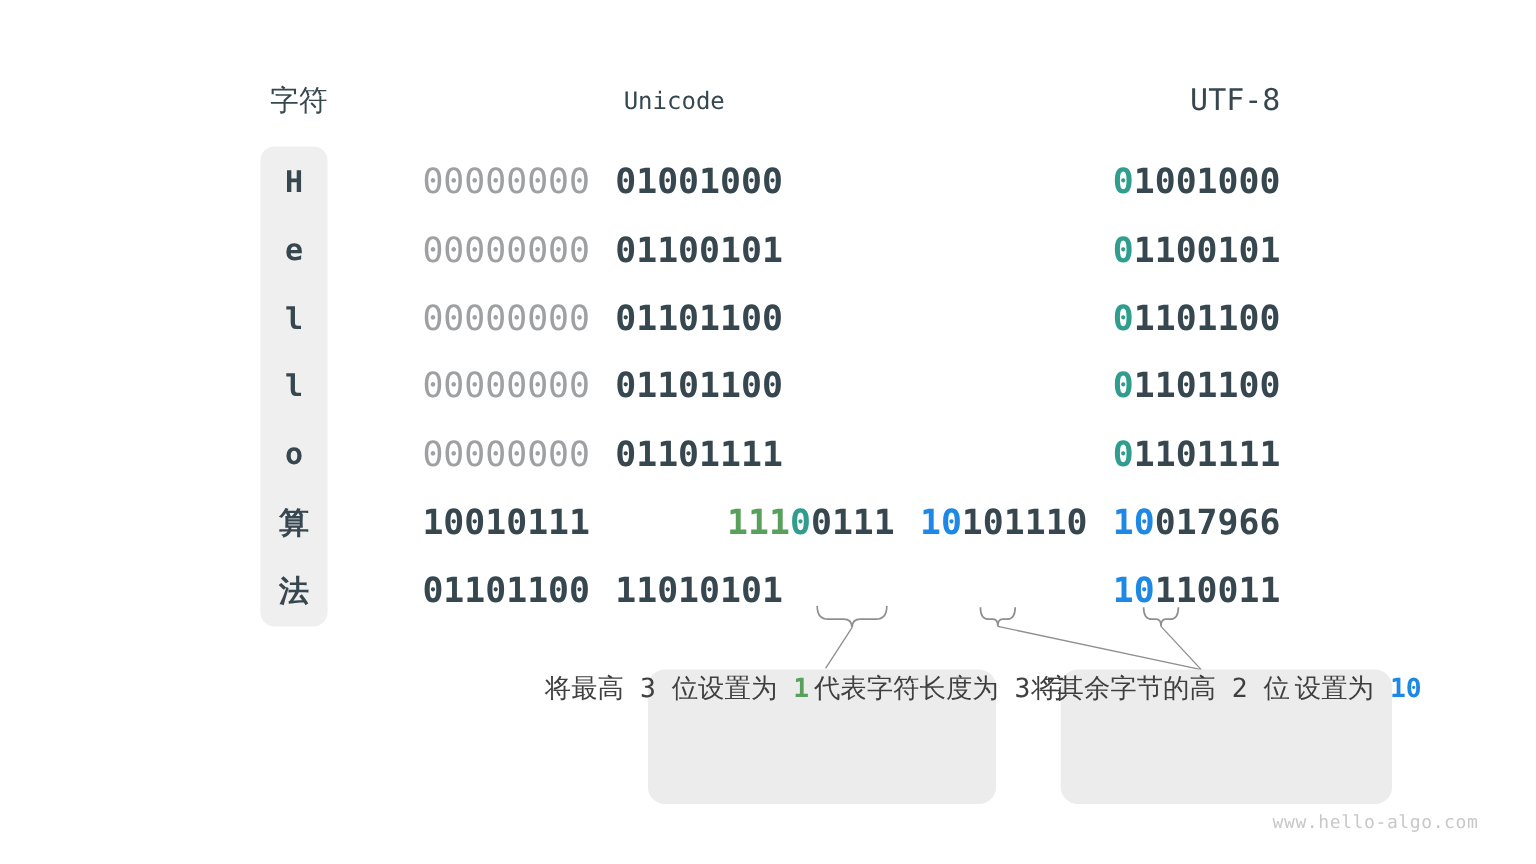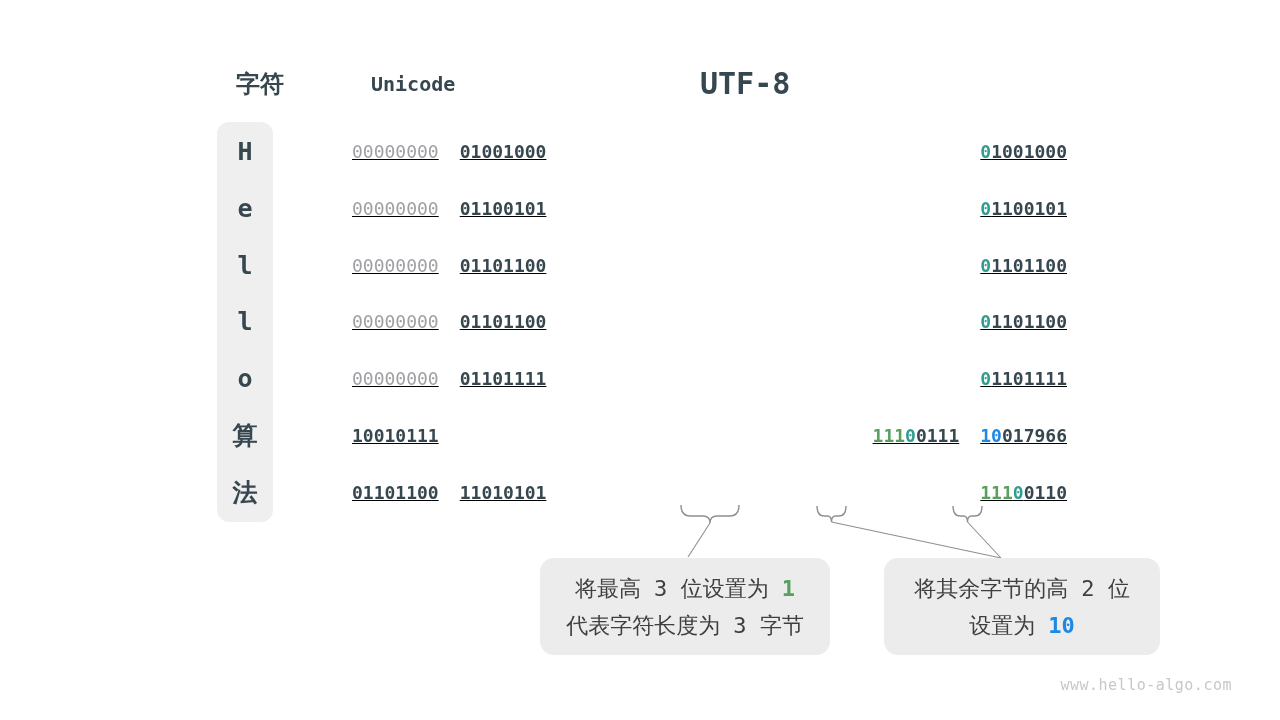--- a/index.html
+++ b/index.html
@@ -4,57 +4,57 @@
 <style>
   html,body{margin:0;padding:0;background:#ffffff;}
   .canvas{
     position:relative;width:1280px;height:720px;background:#ffffff;
     overflow:hidden;font-family:"DejaVu Sans","Liberation Sans",sans-serif;
   }
   .mono{font-family:"DejaVu Sans Mono","Liberation Mono",monospace;}
 
   
   .col-header{position:absolute;top:68px;height:32px;line-height:32px;
-    font-weight:bold;color:var(--dark);text-align:left;margin-left:19px;}
+    font-weight:normal;color:var(--dark);text-align:right;}
   .hdr-char{left:217px;width:56px;font-size:24px;}
   .hdr-unicode{left:352px;width:252px;font-size:20px;
     font-family:"DejaVu Sans Mono","Liberation Mono",monospace;}
-  .hdr-utf8{left:681px;width:386px;font-size:30px;
+  .hdr-utf8{left:681px;width:386px;font-size:25px;
     font-family:"DejaVu Sans Mono","Liberation Mono",monospace;}
 
   
   .char-col-bg{position:absolute;left:217px;top:122px;width:56px;height:400px;
     background:var(--colbg);border-radius:12px;}
 
   
   .row{position:absolute;left:0;width:1280px;height:33px;line-height:33px;}
   .cell-char{position:absolute;left:217px;width:56px;text-align:center;
     font-size:25px;font-weight:bold;color:var(--dark);
     font-family:"DejaVu Sans Mono","Liberation Mono",monospace;}
   .cell-char.cjk{font-family:"DejaVu Sans","Liberation Sans",sans-serif;font-size:25px;}
-  .bytes{position:absolute;display:flex;gap:21px;font-size:18px;
-    font-family:"DejaVu Sans Mono","Liberation Mono",monospace;white-space:pre;text-decoration:underline;}
+  .bytes{position:absolute;display:flex;gap:21px;font-size:29px;
+    font-family:"DejaVu Sans Mono","Liberation Mono",monospace;white-space:pre;}
   .bytes.uni{left:352px;}
   .bytes.utf{right:213px;justify-content:flex-end;}
   .seg-dark{color:var(--dark);font-weight:bold;}
   .seg-gray{color:var(--gray);font-weight:normal;}
   .seg-teal{color:var(--teal);font-weight:bold;}
   .seg-green{color:var(--green);font-weight:bold;}
   .seg-blue{color:var(--blue);font-weight:bold;}
 
   
   .overlay{position:absolute;left:0;top:0;pointer-events:none;}
   .brace,.cline{stroke:var(--line);fill:none;}
   .brace{stroke-width:1.4px;}
   .cline{stroke-width:1.1px;}
 
   
-  .callout{position:absolute;top:558px;height:97px;background:var(--boxbg);
+  .callout{position:absolute;top:558px;height:112px;background:var(--boxbg);
     border-radius:14px;color:#3f3f3f;font-size:22px;text-align:center;
-    display:flex;flex-direction:column;justify-content:center;gap:4px;
+    display:flex;flex-direction:row;justify-content:center;gap:4px;
     line-height:33px;white-space:pre;}
   .callout-1{left:540px;width:290px;}
   .callout-2{left:856px;width:276px;margin-left:28px;}
   .cseg-n{font-family:"DejaVu Sans Mono","Liberation Mono",monospace;}
   .cseg-g{font-family:"DejaVu Sans Mono","Liberation Mono",monospace;
     font-weight:bold;color:var(--green);}
   .cseg-b{font-family:"DejaVu Sans Mono","Liberation Mono",monospace;
     font-weight:bold;color:var(--blue);}
 
   .watermark{position:absolute;top:676px;right:48px;font-size:15px;
@@ -93,26 +93,26 @@
         <div class="bytes utf"><span class="byte"><span class="seg-teal">0</span><span class="seg-dark">1101100</span></span></div>
       </div>
       <div class="row" style="top: 362px;">
         <div class="cell-char">o</div>
         <div class="bytes uni"><span class="byte"><span class="seg-gray">00000000</span></span><span class="byte"><span class="seg-dark">01101111</span></span></div>
         <div class="bytes utf"><span class="byte"><span class="seg-teal">0</span><span class="seg-dark">1101111</span></span></div>
       </div>
       <div class="row" style="top: 419px;">
         <div class="cell-char cjk">算</div>
         <div class="bytes uni"><span class="byte"><span class="seg-dark">10010111</span></span></div>
-        <div class="bytes utf"><span class="byte"><span class="seg-green">111</span><span class="seg-teal">0</span><span class="seg-dark">0111</span></span><span class="byte"><span class="seg-blue">10</span><span class="seg-dark">017966</span></span></div>
+        <div class="bytes utf"><span class="byte"><span class="seg-green">111</span><span class="seg-teal">0</span><span class="seg-dark">0111</span></span><span class="byte"><span class="seg-blue">10</span><span class="seg-dark">101110</span></span><span class="byte"><span class="seg-blue">10</span><span class="seg-dark">017966</span></span></div>
       </div>
       <div class="row" style="top: 476px;">
         <div class="cell-char cjk">法</div>
         <div class="bytes uni"><span class="byte"><span class="seg-dark">01101100</span></span><span class="byte"><span class="seg-dark">11010101</span></span></div>
-        <div class="bytes utf"><span class="byte"><span class="seg-green">111</span><span class="seg-teal">0</span><span class="seg-dark">0110</span></span></div>
+        <div class="bytes utf"><span class="byte"><span class="seg-blue">10</span><span class="seg-dark">110011</span></span></div>
       </div>
     </div>
 
   <svg class="overlay" width="1280" height="720" viewBox="0 0 1280 720">
     <path class="brace" d="M 681 505 Q 681 516 690 516 L 703 516 Q 710 516 710 523 Q 710 516 717 516 L 730 516 Q 739 516 739 505"></path>
     <path class="brace" d="M 817 506 Q 817 516 824 516 L 827.5 516 Q 831.5 516 831.5 522 Q 831.5 516 835.5 516 L 839 516 Q 846 516 846 506"></path>
     <path class="brace" d="M 953 506 Q 953 516 960 516 L 963.5 516 Q 967.5 516 967.5 522 Q 967.5 516 971.5 516 L 975 516 Q 982 516 982 506"></path>
     <path class="cline" d="M 710 523 L 688 557"></path>
     <path class="cline" d="M 831.5 522 L 1001 558"></path>
     <path class="cline" d="M 967.5 522 L 1001 558"></path>

